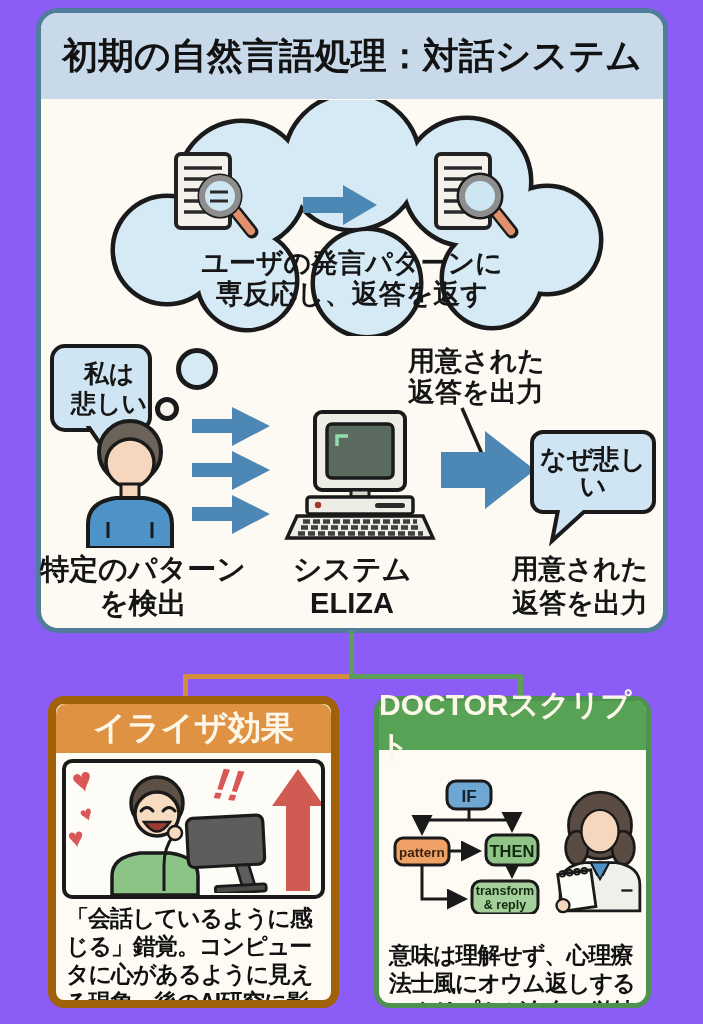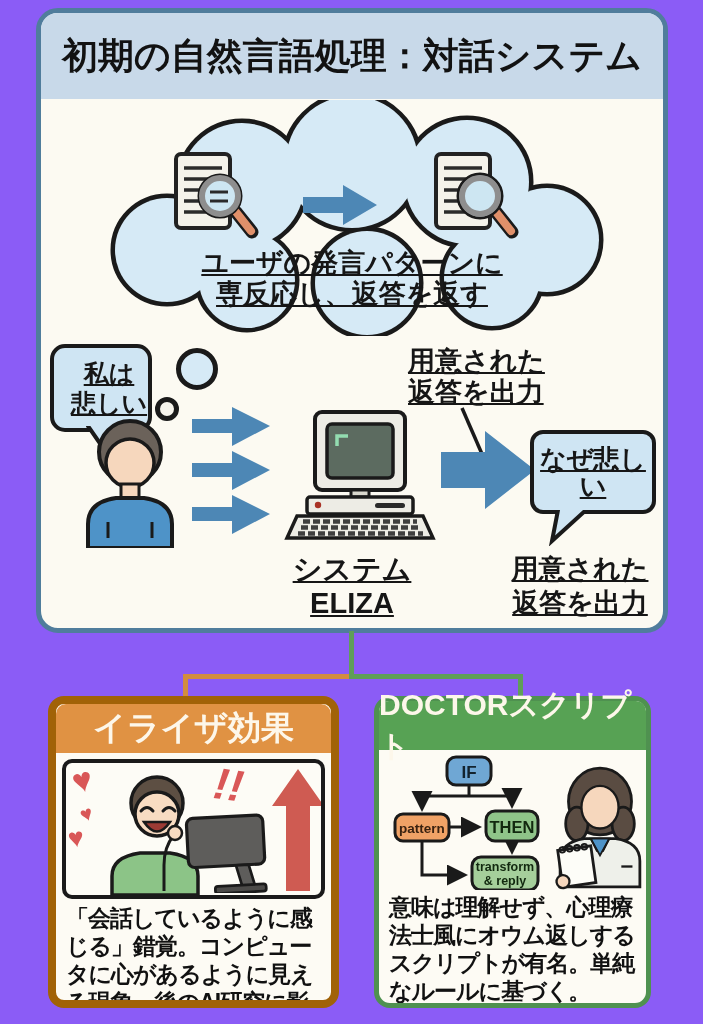--- a/index.html
+++ b/index.html
@@ -1,19 +1,19 @@
 <!DOCTYPE html>
 <html><head>
 <meta charset="utf-8">
 <style>
   html,body{margin:0;padding:0;background:#dbe9f2;font-family:"Liberation Sans","DejaVu Sans",sans-serif;}
   #stage{position:relative;width:703px;height:1024px;margin:0 auto;background:#8b5cf6;overflow:hidden;}
   .abs{position:absolute;}
   .ctr{display:flex;align-items:center;justify-content:center;}
-  .jp{color:#161616;font-weight:700;text-decoration:underline;}
+  .jp{color:#161616;font-weight:700;}
   .panel{background:#fcfaf2;border:5px solid #507d9c;border-radius:22px;box-sizing:border-box;}
   .titlebar{background:#c8d9e9;border-radius:16px 16px 0 0;}
   .title-text{font-size:36px;font-weight:900;letter-spacing:0px;color:#121212;white-space:nowrap;}
   .bubble{background:#cfe5f3;border:4px solid #1a1a1a;border-radius:15px;box-sizing:border-box;text-align:center;}
   .thought{border:5px solid #1a1a1a;border-radius:50%;box-sizing:border-box;}
   .lbl{text-align:center;white-space:nowrap;}
   .conn{background:#5f9e58;}
   .conn-o{background:#d28d3f;}
   .card{border-radius:16px;box-sizing:border-box;background:#fdfbf4;display:flex;flex-direction:column;}
   .card-hd{height:49px;border-radius:10px 10px 0 0;display:flex;align-items:center;justify-content:center;color:#fdf7ea;font-weight:900;flex:none;}
@@ -159,20 +159,24 @@
     <polygon points="0,26 44,26 44,5 94,44 44,83 44,62 0,62" fill="#4d87b5"></polygon>
   </svg>
 
   <div class="abs bubble jp" style="left:530px;top:430px;width:126px;height:84px;font-size:26px;line-height:27px;padding-top:12px;border-radius:13px;">
     <div>なぜ悲しい</div>
   </div>
   <svg class="abs" style="left:546px;top:510px;" width="46" height="36" viewBox="0 0 46 36">
     <path d="M12,0 L6,31 L40,0" fill="#cfe5f3" stroke="#1a1a1a" stroke-width="4" stroke-linecap="round"></path>
   </svg>
 
+  <div class="abs jp lbl" style="left:36px;top:552px;width:214px;font-size:29px;line-height:34px;">
+    <div>特定のパターン</div>
+    <div>を検出</div>
+  </div>
   <div class="abs jp lbl" style="left:282px;top:552px;width:140px;font-size:29px;line-height:34px;">
     <div>システム</div>
     <div>ELIZA</div>
   </div>
   <div class="abs jp lbl" style="left:500px;top:552px;width:160px;font-size:27px;line-height:34px;">
     <div>用意された</div>
     <div>返答を出力</div>
   </div>
 
   <div class="abs conn" style="left:349px;top:631px;width:5px;height:46px;"></div>
@@ -205,21 +209,21 @@
           <rect x="34" y="80" width="56" height="8" rx="3" fill="#4c4b49" stroke="#1a1a1a" stroke-width="3"></rect>
         </g>
       </svg>
       <svg class="abs" style="left:206px;top:6px;" width="52" height="122" viewBox="0 0 52 122">
         <polygon points="26,0 52,37 38,37 38,122 14,122 14,37 0,37" fill="#cf5b52"></polygon>
       </svg>
     </div>
     <div class="card-body">「会話しているように感じる」錯覚。コンピュータに心があるように見える現象。後のAI研究に影響。</div>
   </div>
 
-  <div class="abs card" style="left:374px;top:696px;width:277px;height:312px;border:5px solid #4f9150;">
+  <div class="abs card" style="left:374px;top:696px;width:277px;height:312px;border:5px solid #4f9150;gap:24px;">
     <div class="card-hd" style="background:#57a254;font-size:30px;">DOCTORスクリプト</div>
     <div class="illus-open">
       <svg class="abs" style="left:6px;top:2px;" width="156" height="138" viewBox="0 0 150 138">
         <defs>
             <marker id="ah" markerWidth="9" markerHeight="9" refX="5" refY="3.5" orient="auto">
               <path d="M0,0 L7,3.5 L0,7 Z" fill="#1a1a1a"></path>
             </marker>
           </defs>
         <g stroke="#1a1a1a" stroke-width="3" fill="none">
           <path d="M77,31 L77,42"></path>

